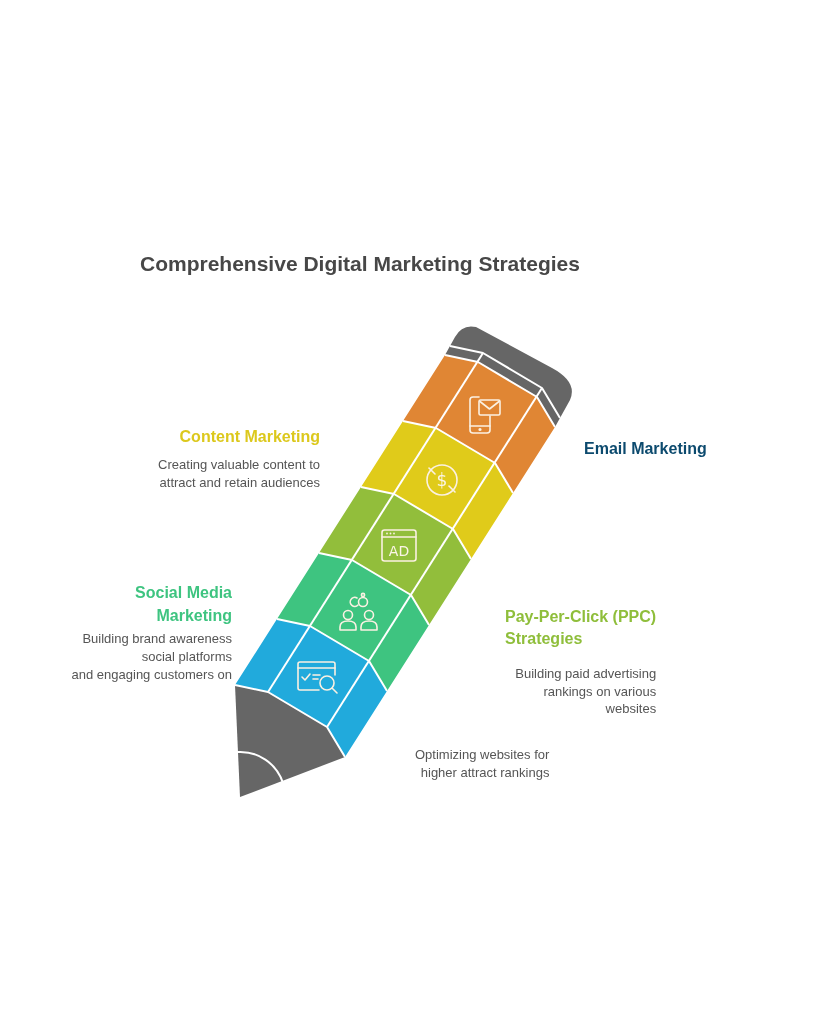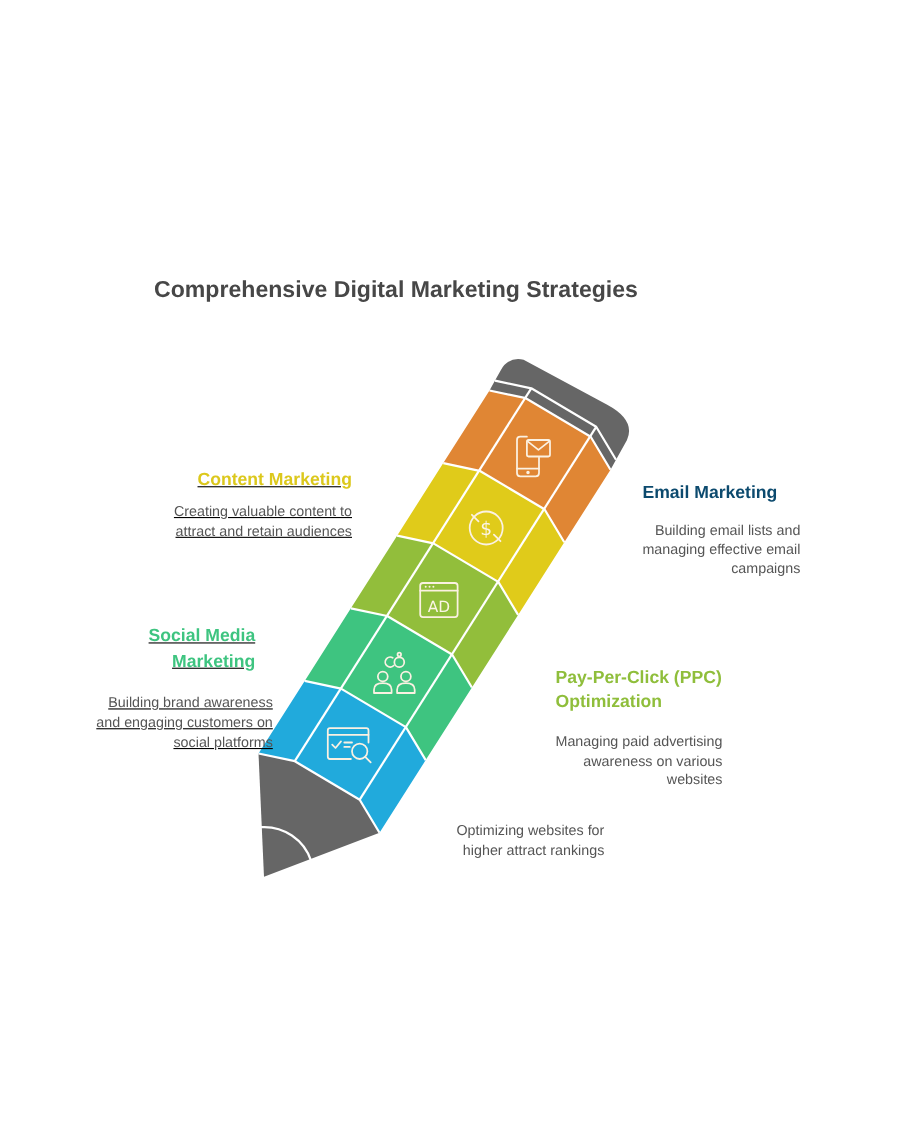--- a/index.html
+++ b/index.html
@@ -4,21 +4,21 @@
   <style>
     html, body { margin: 0; padding: 0; background: #ffffff; }
     body { width: 819px; height: 1024px; position: relative; overflow: hidden;
            font-family: "Liberation Sans", sans-serif; }
     .title { position: absolute; left: 0; width: 720px; top: 251px; text-align: center;
              font-size: 21px; font-weight: bold; color: #474747; line-height: 26px; }
     .block { position: absolute; }
     .block .heading { font-weight: bold; font-size: 16px; line-height: 22px; }
     .block .desc { font-size: 13px; line-height: 17.5px; color: #555555; text-align: right; }
     .block span { display: block; white-space: nowrap; }
-    .right { text-align: right; text-decoration: underline; }
+    .right { text-align: right; }
     .left { text-align: left; }
     #pencil { position: absolute; left: 0; top: 0; }
     .seg-line { fill: none; stroke: #ffffff; stroke-width: 2; stroke-linejoin: round; }
     .icon { fill: none; stroke: #fbf1e2; stroke-width: 1.6; stroke-linecap: round; stroke-linejoin: round; }
     .icon-text { fill: #fbf5e6; font-family: "DejaVu Sans", sans-serif; text-anchor: middle; }
   </style>
 </head>
 <body>
 
 <div class="title">Comprehensive Digital Marketing Strategies</div>
@@ -100,53 +100,48 @@
   <div class="desc" style="margin-top: 8px;">
     <span>Creating valuable content to</span>
     <span>attract and retain audiences</span>
   </div>
 </div>
 
 <div class="block left" style="left: 584px; top: 438px;">
   <div class="heading" style="color:#0c4a6e;">
     <span>Email Marketing</span>
   </div>
-  <div class="desc" style="margin-top: 13px;">
-    <span>Building email lists and</span>
-    <span>managing effective email</span>
-    <span>campaigns</span>
-  </div>
 </div>
 
-<div class="block right" style="right: 587px; top: 567px;">
+<div class="block right" style="right: 587px; top: 581px;">
   <div class="heading" style="color:#3EC480; line-height: 23px;">
     <span>Social Media</span>
     <span>Marketing</span>
   </div>
 </div>
 <div class="block right" style="right: 587px; top: 630px; width: 220px; right: 587px;">
 </div>
 <div class="block right desc" style="right: 587px; top: 630px; font-size:13px; line-height:18px; color:#555555; right: 587px;">
 </div>
-<div class="block right" style="left: 0; width: 232px; top: 630px; padding-left: 16px;">
+<div class="block right" style="left: 0; width: 232px; top: 630px;">
   <div class="desc" style="line-height: 18px;">
     <span>Building brand awareness</span>
+    <span>social platforms</span>
     <span>and engaging customers on</span>
-    <span>social platforms</span>
   </div>
 </div>
 
 <div class="block left" style="left: 505px; top: 606px;">
   <div class="heading" style="color:#8FBE3B;">
     <span>Pay-Per-Click (PPC)</span>
-    <span>Optimization</span>
+    <span>Strategies</span>
   </div>
   <div class="desc" style="margin-top: 15px;">
-    <span>Managing paid advertising</span>
-    <span>awareness on various</span>
+    <span>Building paid advertising</span>
+    <span>rankings on various</span>
     <span>websites</span>
   </div>
 </div>
 
 <div class="block left" style="left: 415px; top: 714px;">
   <div class="desc" style="margin-top: 32px;">
     <span>Optimizing websites for</span>
     <span>higher attract rankings</span>
   </div>
 </div>

